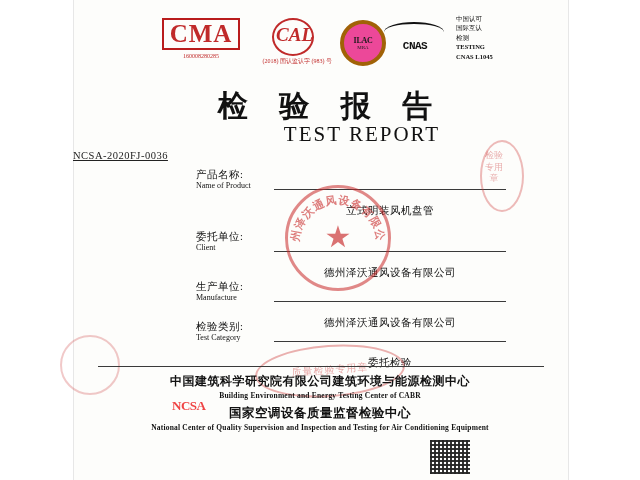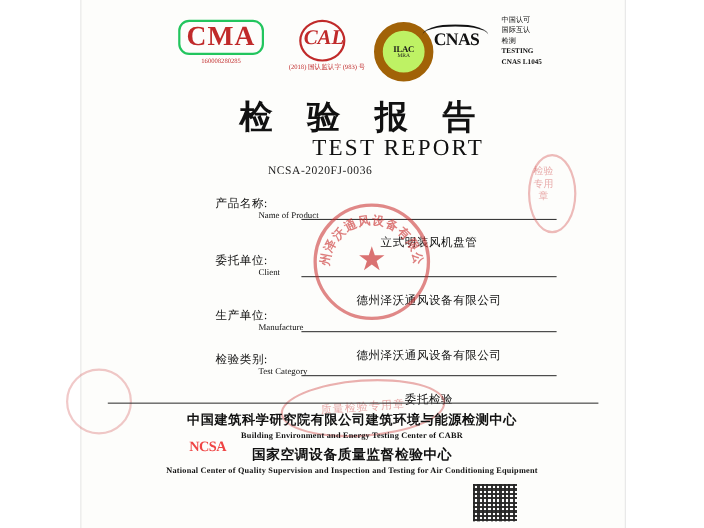--- a/index.html
+++ b/index.html
@@ -57,22 +57,22 @@
   .mark-ilac { left: 180px; top: 6px; width: 40px; }
   .mark-cnas { left: 222px; top: 6px; width: 68px; }
   .mark-text { left: 296px; top: 0px; width: 76px; text-align: left; }
 
   .cma-logo {
     font-family: "Liberation Serif", serif;
     font-size: 25px;
     font-weight: bold;
     color: #c02a2a;
     letter-spacing: 1px;
-    border: 2px solid #22c55e;
-    border-radius: 10px;
+    border: 2px solid #b91c1c;
+    border-radius: 0;
     display: inline-block;
     padding: 1px 6px 2px 6px;
     line-height: 1;
   }
   .mark-caption {
     font-size: 6px;
     color: #c02a2a;
     margin-top: 3px;
     letter-spacing: 0px;
     white-space: nowrap;
@@ -97,24 +97,24 @@
     font-size: 19px;
     font-weight: bold;
     font-style: italic;
     color: #c02a2a;
     font-family: "Liberation Serif", serif;
     line-height: 1;
   }
   .ilac-wrap {
     width: 38px; height: 38px;
     border-radius: 50%;
-    border: 8px solid #a16207;
+    border: 4px solid #a16207;
     margin: 0 auto;
     position: relative;
-    background: #bef264;
+    background: #ec4899;
   }
   .ilac-text {
     position: absolute;
     left: 0; right: 0; top: 12px;
     font-size: 8px;
     font-weight: bold;
     color: #1b1b1b;
     letter-spacing: -0.3px;
   }
   .ilac-sub {
@@ -122,26 +122,26 @@
     left: 0; right: 0; top: 21px;
     font-size: 5px;
     color: #1b1b1b;
   }
   .cnas-wrap {
     width: 66px; height: 38px;
     position: relative;
   }
   .cnas-text {
     position: absolute;
-    left: 0; top: 8px;
+    left: 0; top: 20px;
     width: 66px;
-    font-size: 16px;
-    font-weight: bold;
-    color: #111;
-    font-family: Liberation Serif, serif;
+    font-size: 11px;
+    font-weight: bold;
+    color: #111;
+    font-family: Liberation Mono, monospace;
     letter-spacing: -0.5px;
   }
   .cnas-arc {
     position: absolute;
     left: 2px; top: 2px;
     width: 60px; height: 16px;
     border-top: 2px solid #111;
     border-radius: 60px 60px 0 0 / 20px 20px 0 0;
   }
   .mk-line {
@@ -175,53 +175,53 @@
     font-size: 21px;
     color: #111;
     letter-spacing: 2px;
     font-family: "Liberation Serif", serif;
   }
   .report-no {
     position: absolute;
     left: 73px;
     top: 150px;
     width: 436px;
-    text-align: center;
+    text-align: left;
     font-size: 10.5px;
     color: #222;
     letter-spacing: 0.5px;
+    text-decoration: underline;
   }
 
   
   .field {
     position: absolute;
     left: 196px;
     width: 310px;
     height: 40px;
   }
-  .f1 { top: 178px; }
+  .f1 { top: 168px; }
   .f2 { top: 230px; }
   .f3 { top: 280px; }
   .f4 { top: 320px; }
 
   .label-cn {
     position: absolute;
     left: 0; top: 0;
     font-size: 10.5px;
     color: #111;
     letter-spacing: 0.5px;
     white-space: nowrap;
   }
   .label-en {
     position: absolute;
     left: 0; top: 13px;
     font-size: 8px;
     color: #111;
     white-space: nowrap;
-    margin-left: 39px;
   }
   .value {
     position: absolute;
     left: 80px;
     top: 2px;
     width: 228px;
     text-align: center;
     font-size: 10.5px;
     color: #111;
     letter-spacing: 0.5px;

